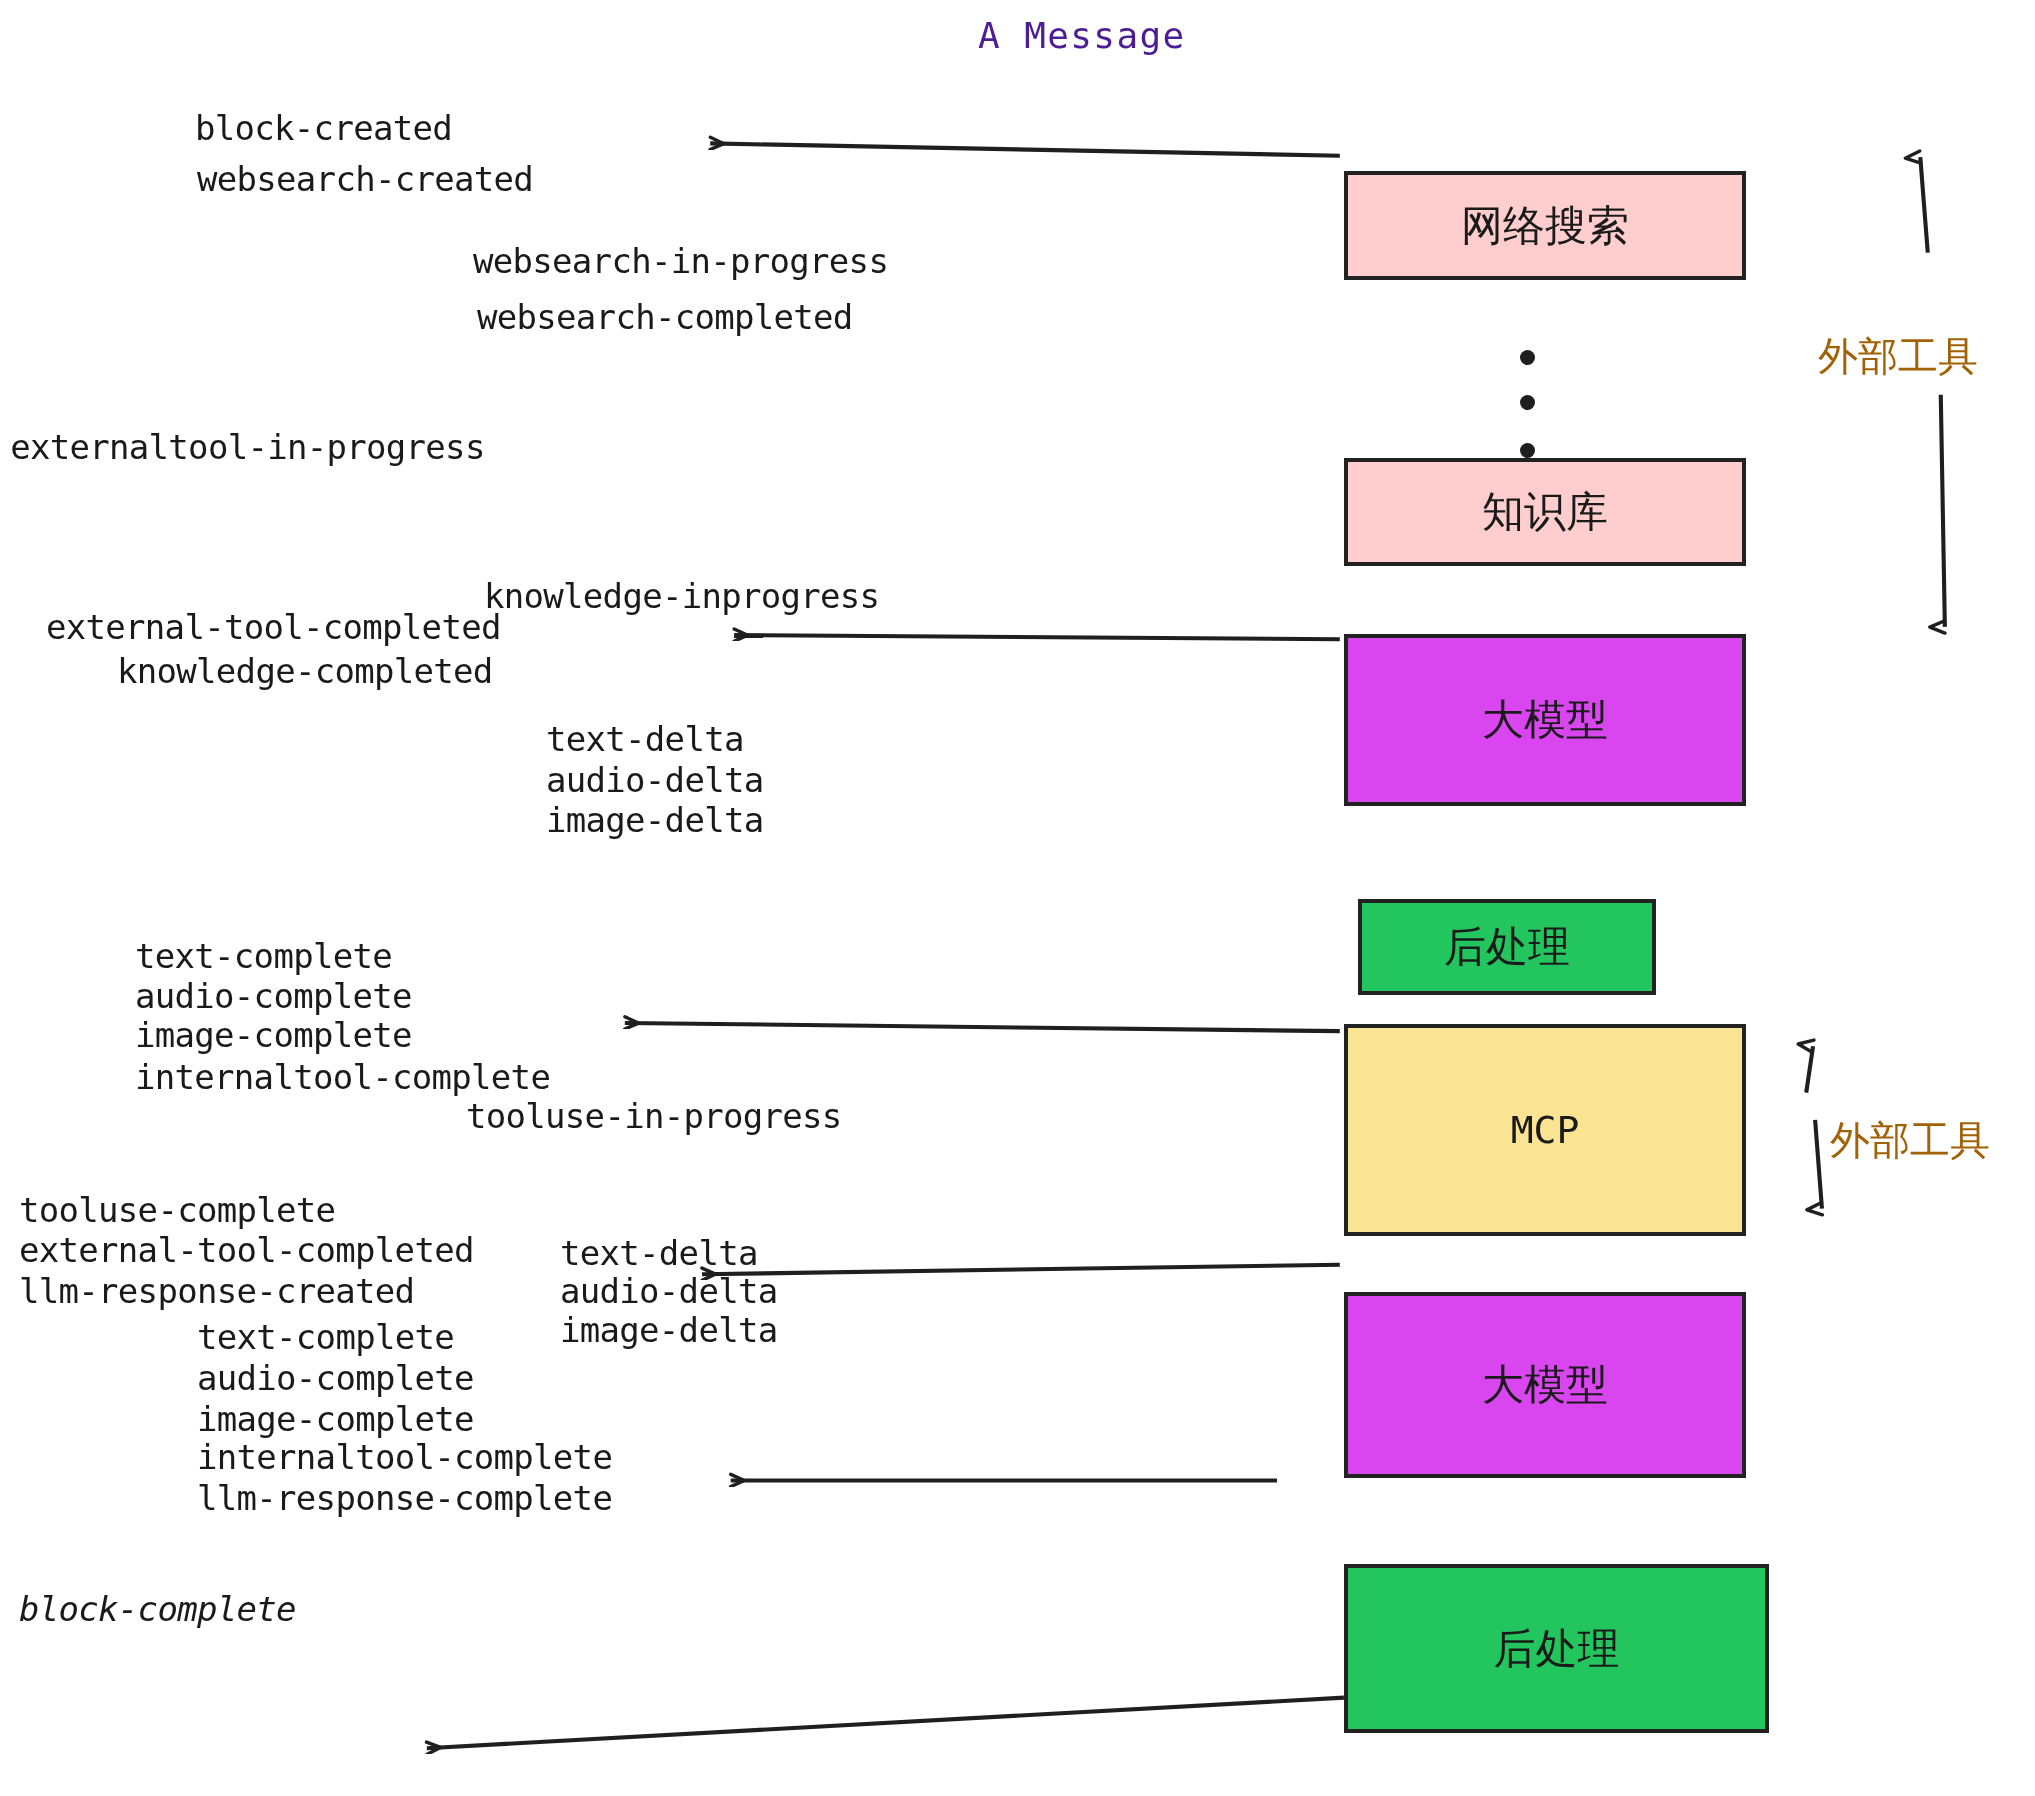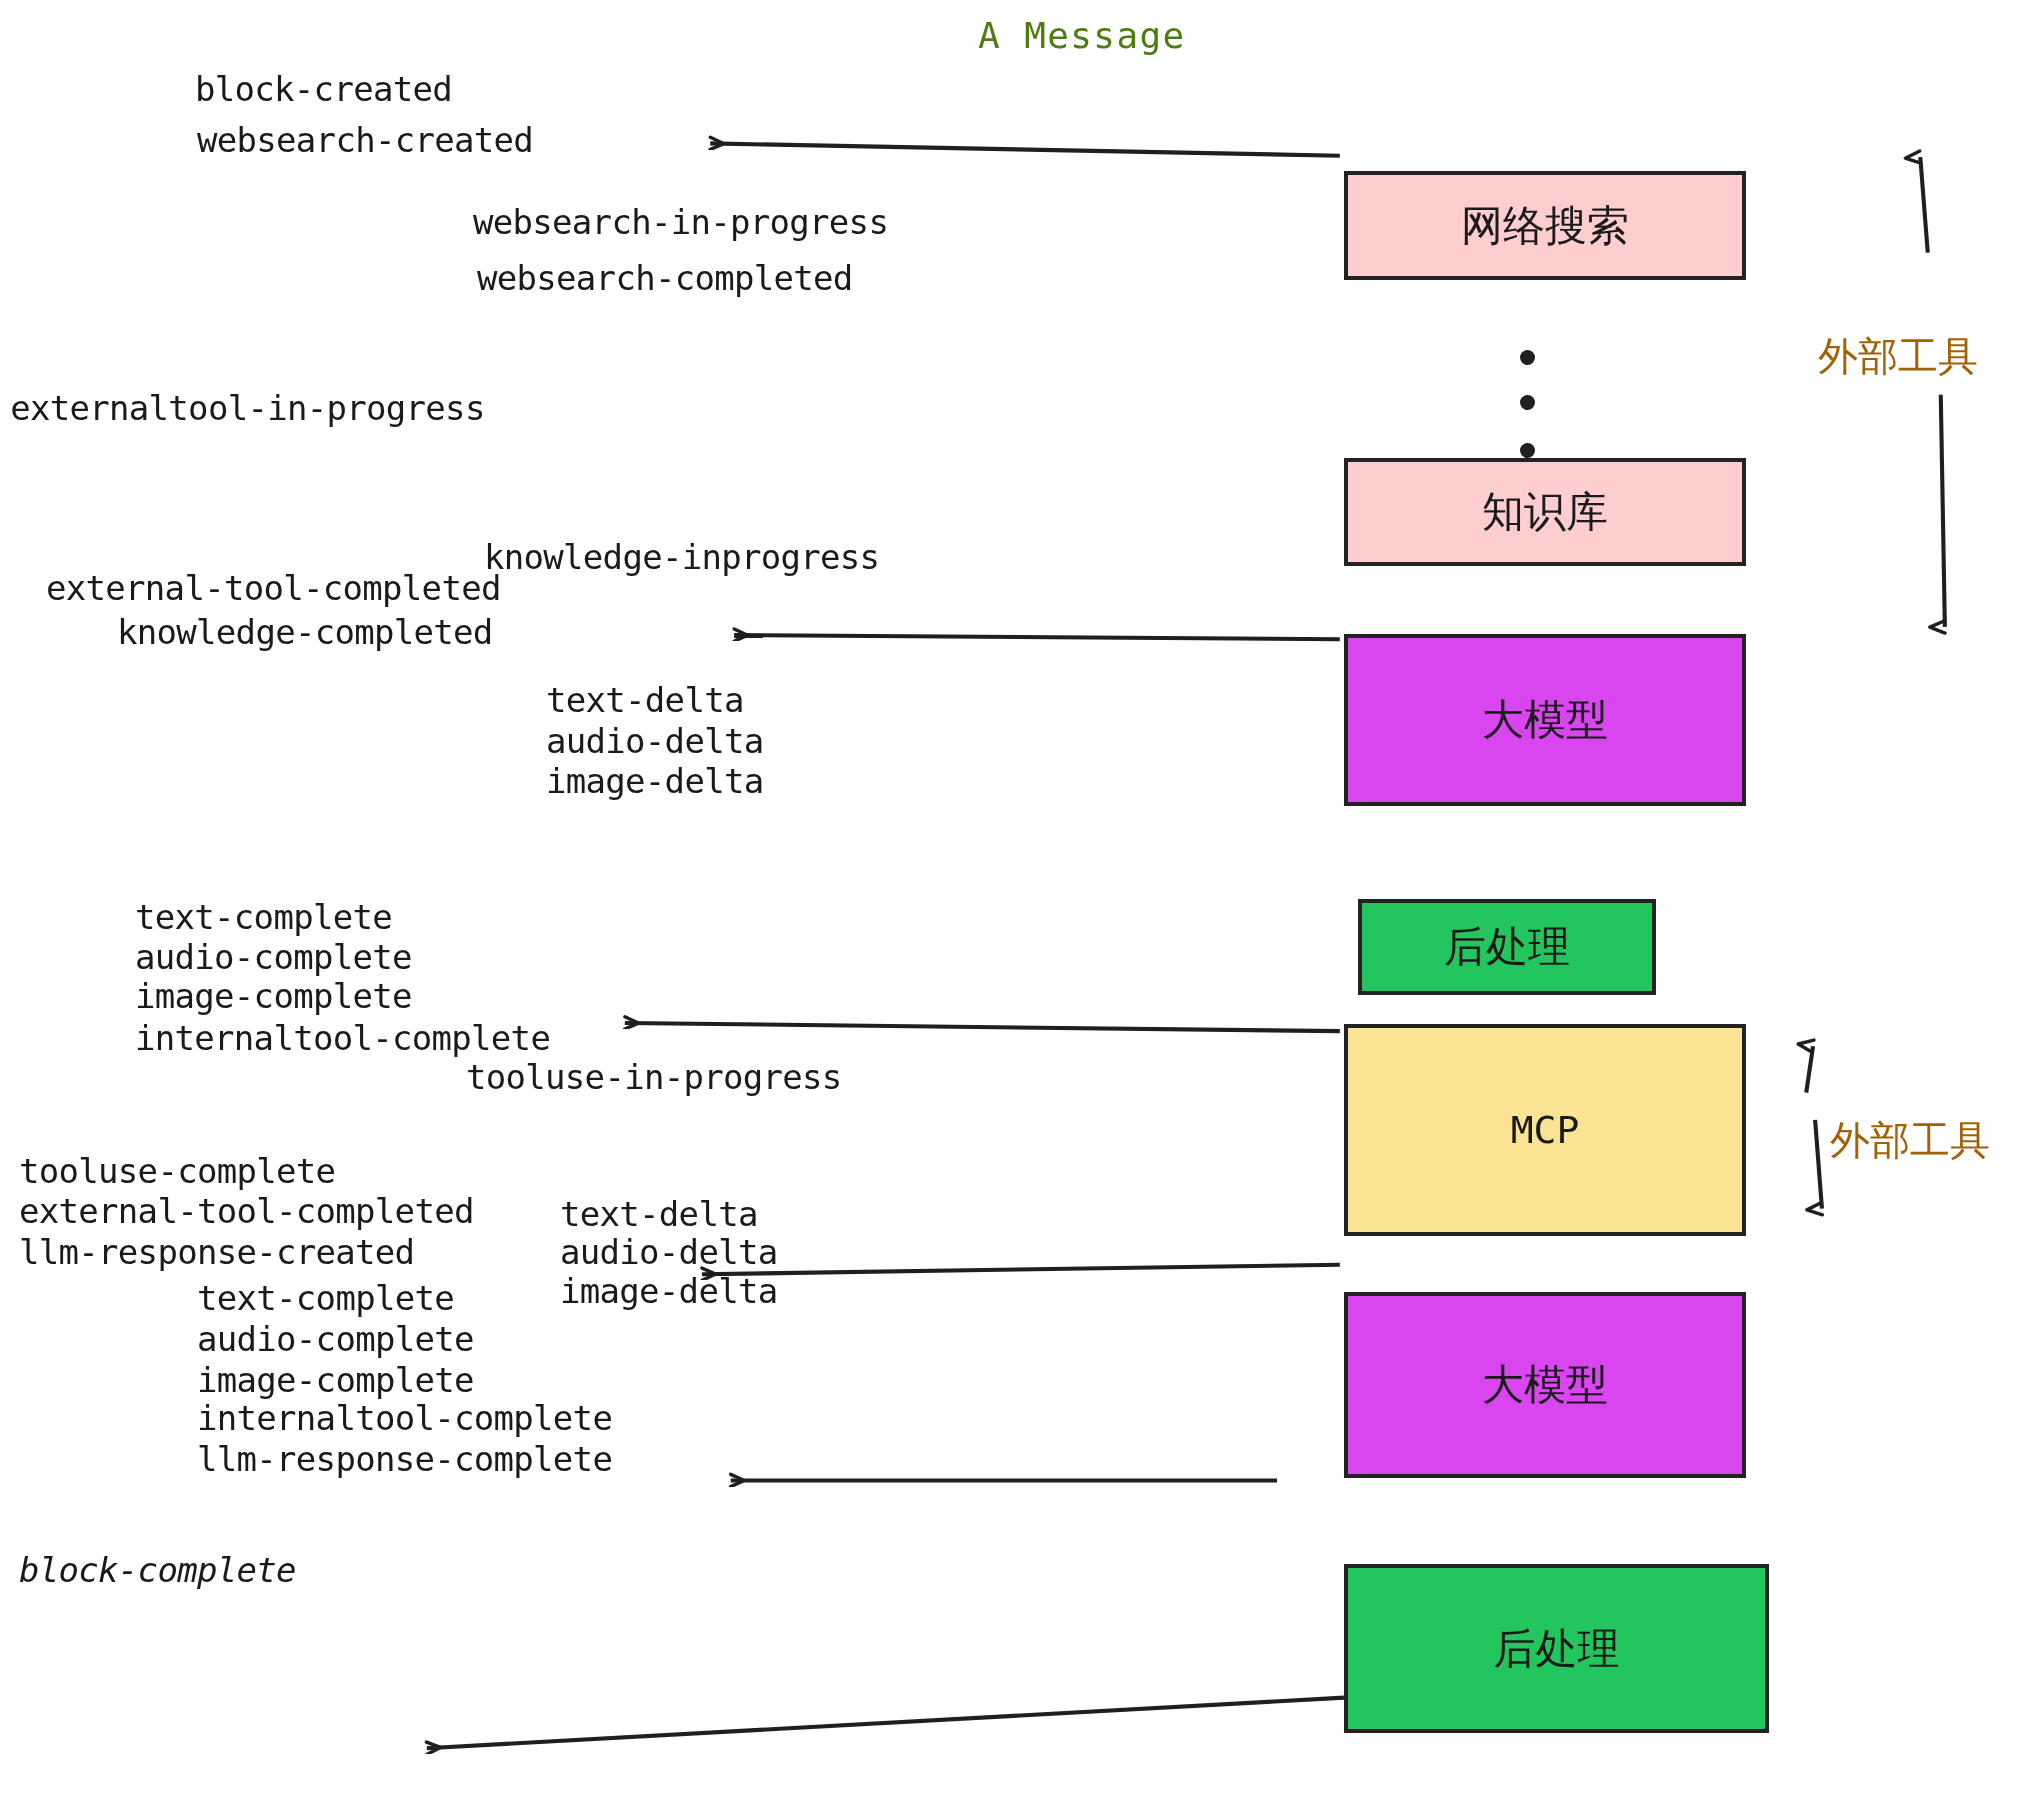--- a/index.html
+++ b/index.html
@@ -16,26 +16,27 @@
     font-family: "DejaVu Sans Mono", monospace;
   }
   .evt {
     position: absolute;
     font-family: "DejaVu Sans Mono", monospace;
     font-size: 34px;
     line-height: 1;
     color: #1a1a1a;
     white-space: nowrap;
     letter-spacing: -0.7px;
+    margin-top: 39px;
   }
   .title {
     position: absolute;
     font-family: "DejaVu Sans Mono", monospace;
     font-size: 36px;
-    color: #4d7c0f;
+    color: #4c1d95;
     white-space: nowrap;
     letter-spacing: 1.4px;
   }
   .box {
     position: absolute;
     box-sizing: border-box;
     border: 4.8px solid #222222;
     display: flex;
     align-items: center;
     justify-content: center;

